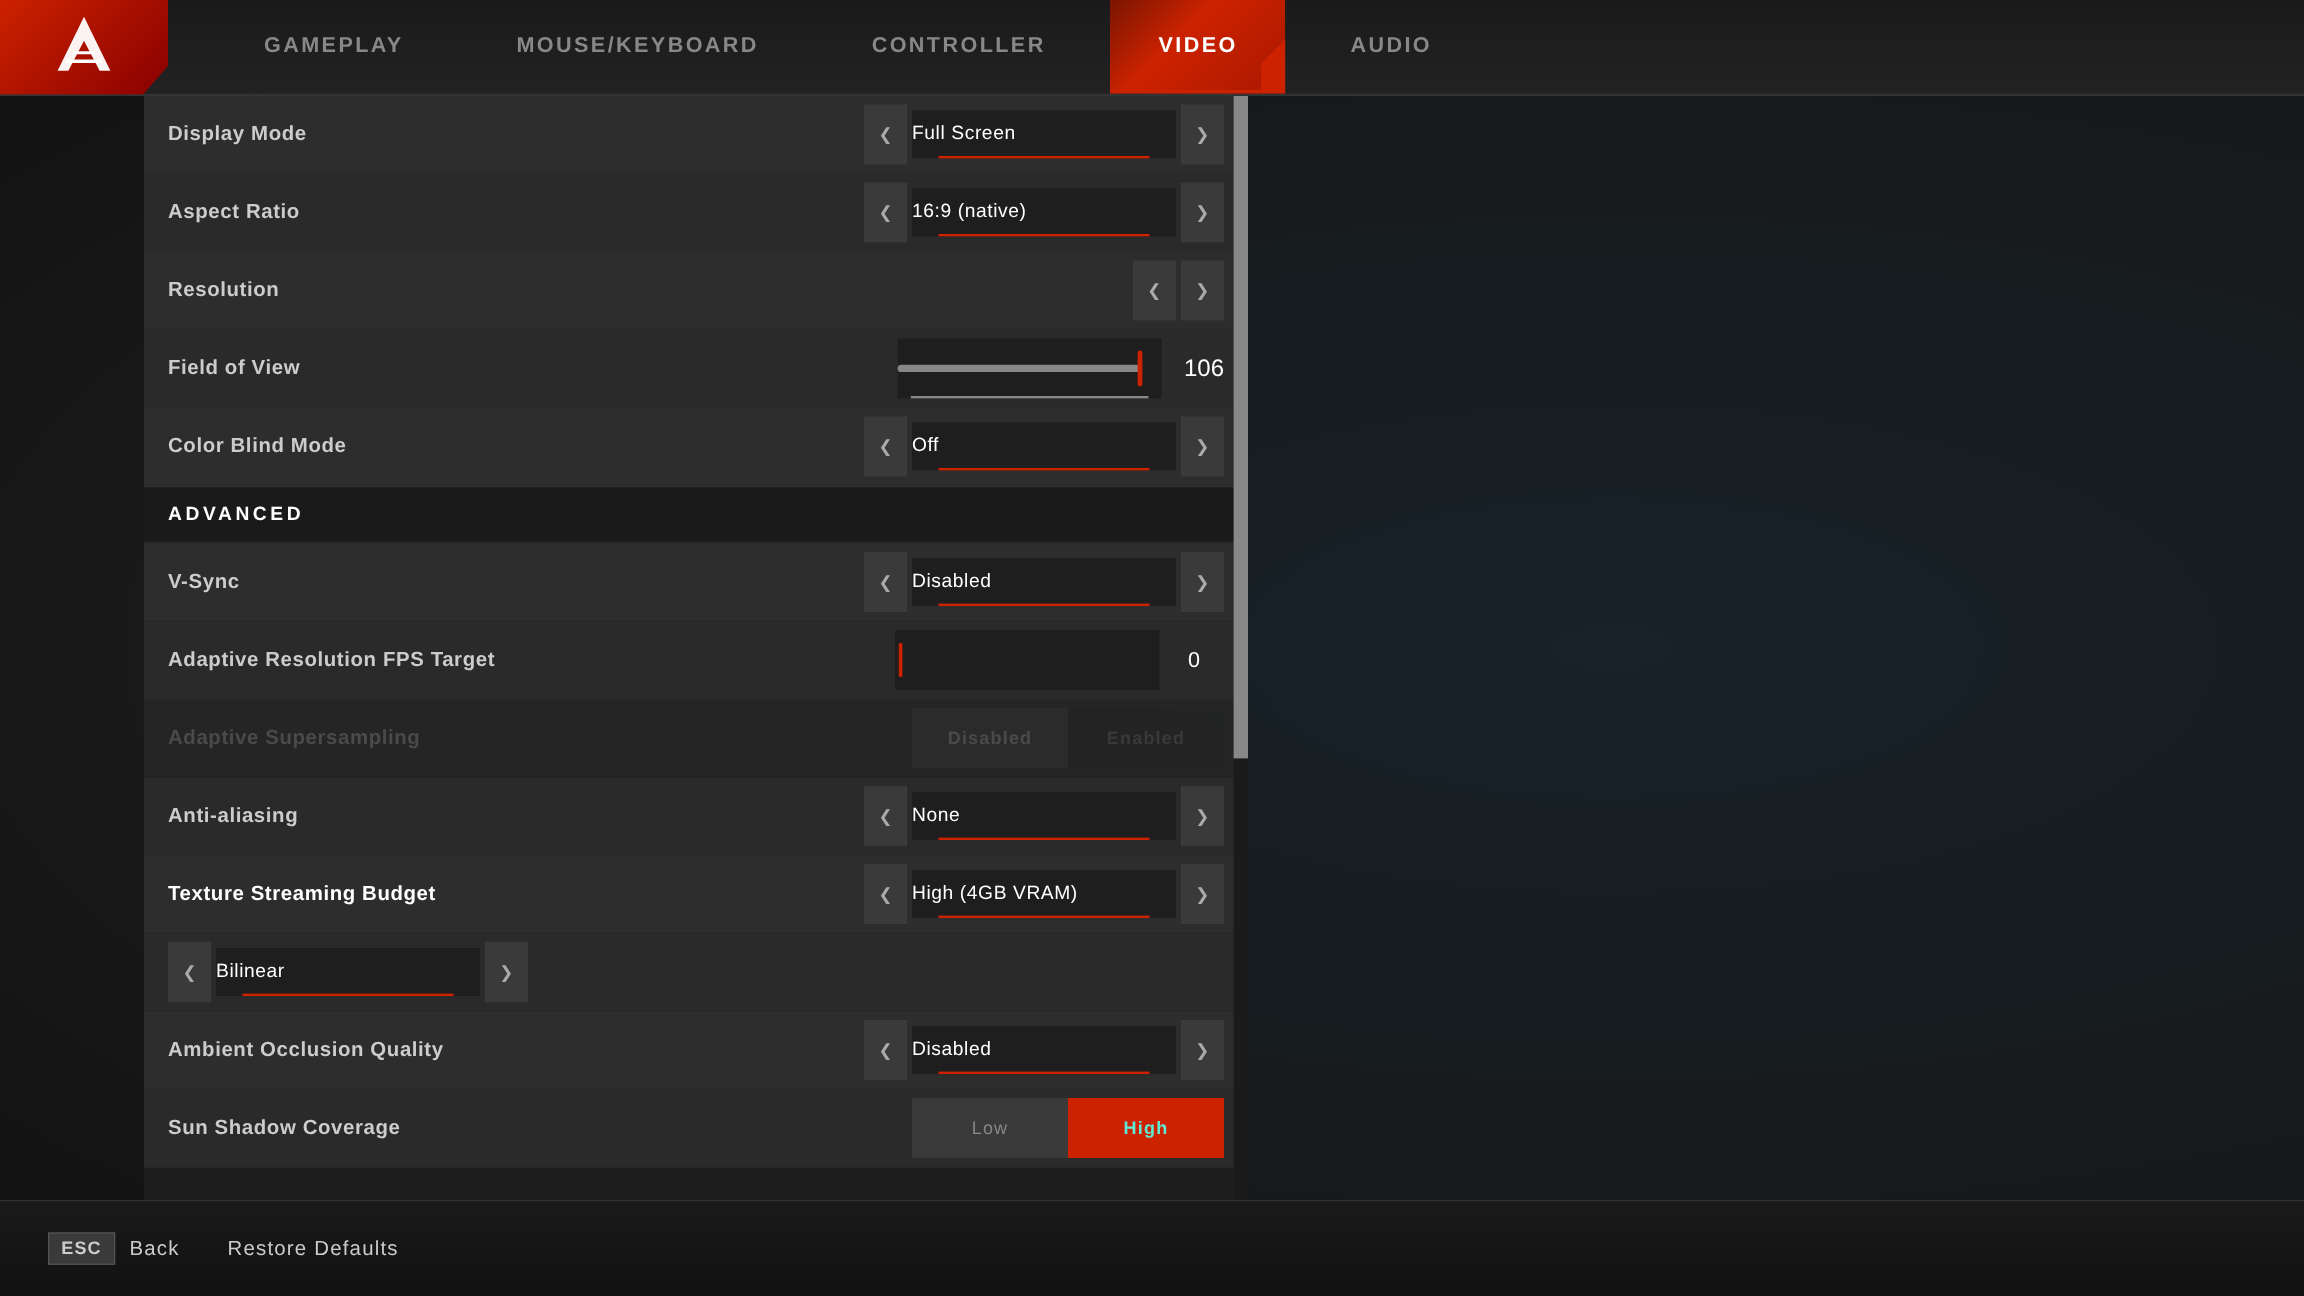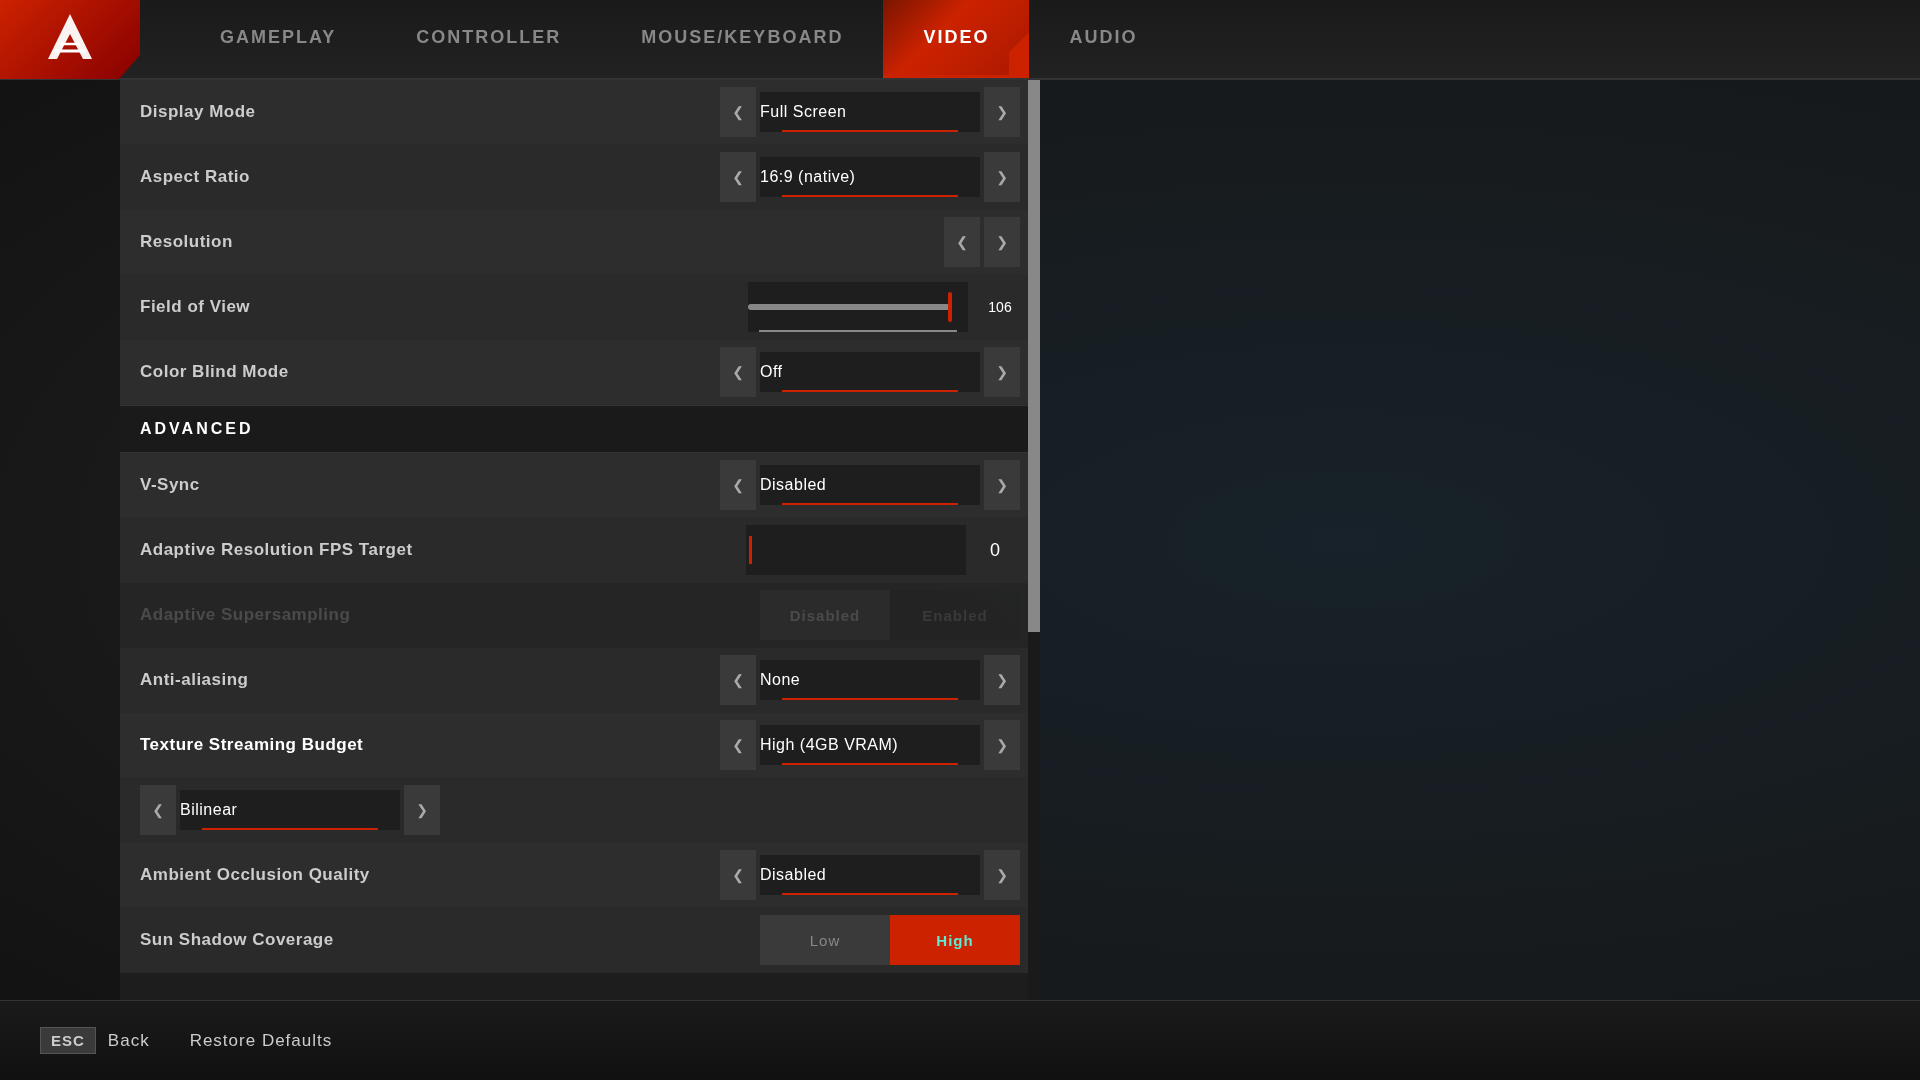--- a/index.html
+++ b/index.html
@@ -47,21 +47,21 @@
     .logo-icon {
       width: 60px;
       height: 60px;
     }
 
     .nav-tabs {
       display: flex;
       align-items: center;
       height: 100%;
       margin-left: 40px;
-      gap: 0;
+      gap: 14px;
     }
 
     .nav-tab {
       padding: 0 40px;
       height: 100%;
       display: flex;
       align-items: center;
       justify-content: center;
       font-size: 18px;
       font-weight: 600;
@@ -247,24 +247,24 @@
     .slider-thumb {
       position: absolute;
       width: 4px;
       height: 30px;
       background: #cc2200;
       border-radius: 2px;
       transform: translateX(-50%);
     }
 
     .slider-value {
-      font-size: 14px;
+      font-size: 20px;
       color: #fff;
       min-width: 40px;
-      text-align: center;
+      text-align: right;
     }
 
     
     .toggle-group {
       display: flex;
       width: 260px;
       height: 50px;
     }
 
     .toggle-btn {
@@ -411,24 +411,24 @@
       <path d="M15 42 L45 42" stroke="white" stroke-width="3"></path>
       <path d="M20 35 L40 35" stroke="white" stroke-width="2.5"></path>
     </svg>
   </div>
 
   <nav class="nav-tabs">
     <div class="nav-tab">
       <span>GAMEPLAY</span>
     </div>
     <div class="nav-tab">
-      <span>CONTROLLER</span>
+      <span>MOUSE/KEYBOARD</span>
     </div>
     <div class="nav-tab">
-      <span>MOUSE/KEYBOARD</span>
+      <span>CONTROLLER</span>
     </div>
     <div class="nav-tab active" style="position:relative; overflow:hidden;">
       <div style="position:absolute; inset:0; background: linear-gradient(135deg, #7a1500 0%, #cc2200 40%, #aa1800 100%); z-index:0;"></div>
       <div style="position:absolute; right:-10px; top:0; bottom:0; width:30px; background: linear-gradient(135deg, transparent 50%, #cc2200 50%); z-index:1;"></div>
       <span style="position:relative; z-index:2; color:#fff; font-weight:800;">VIDEO</span>
     </div>
     <div class="nav-tab">
       <span>AUDIO</span>
     </div>
   </nav>

